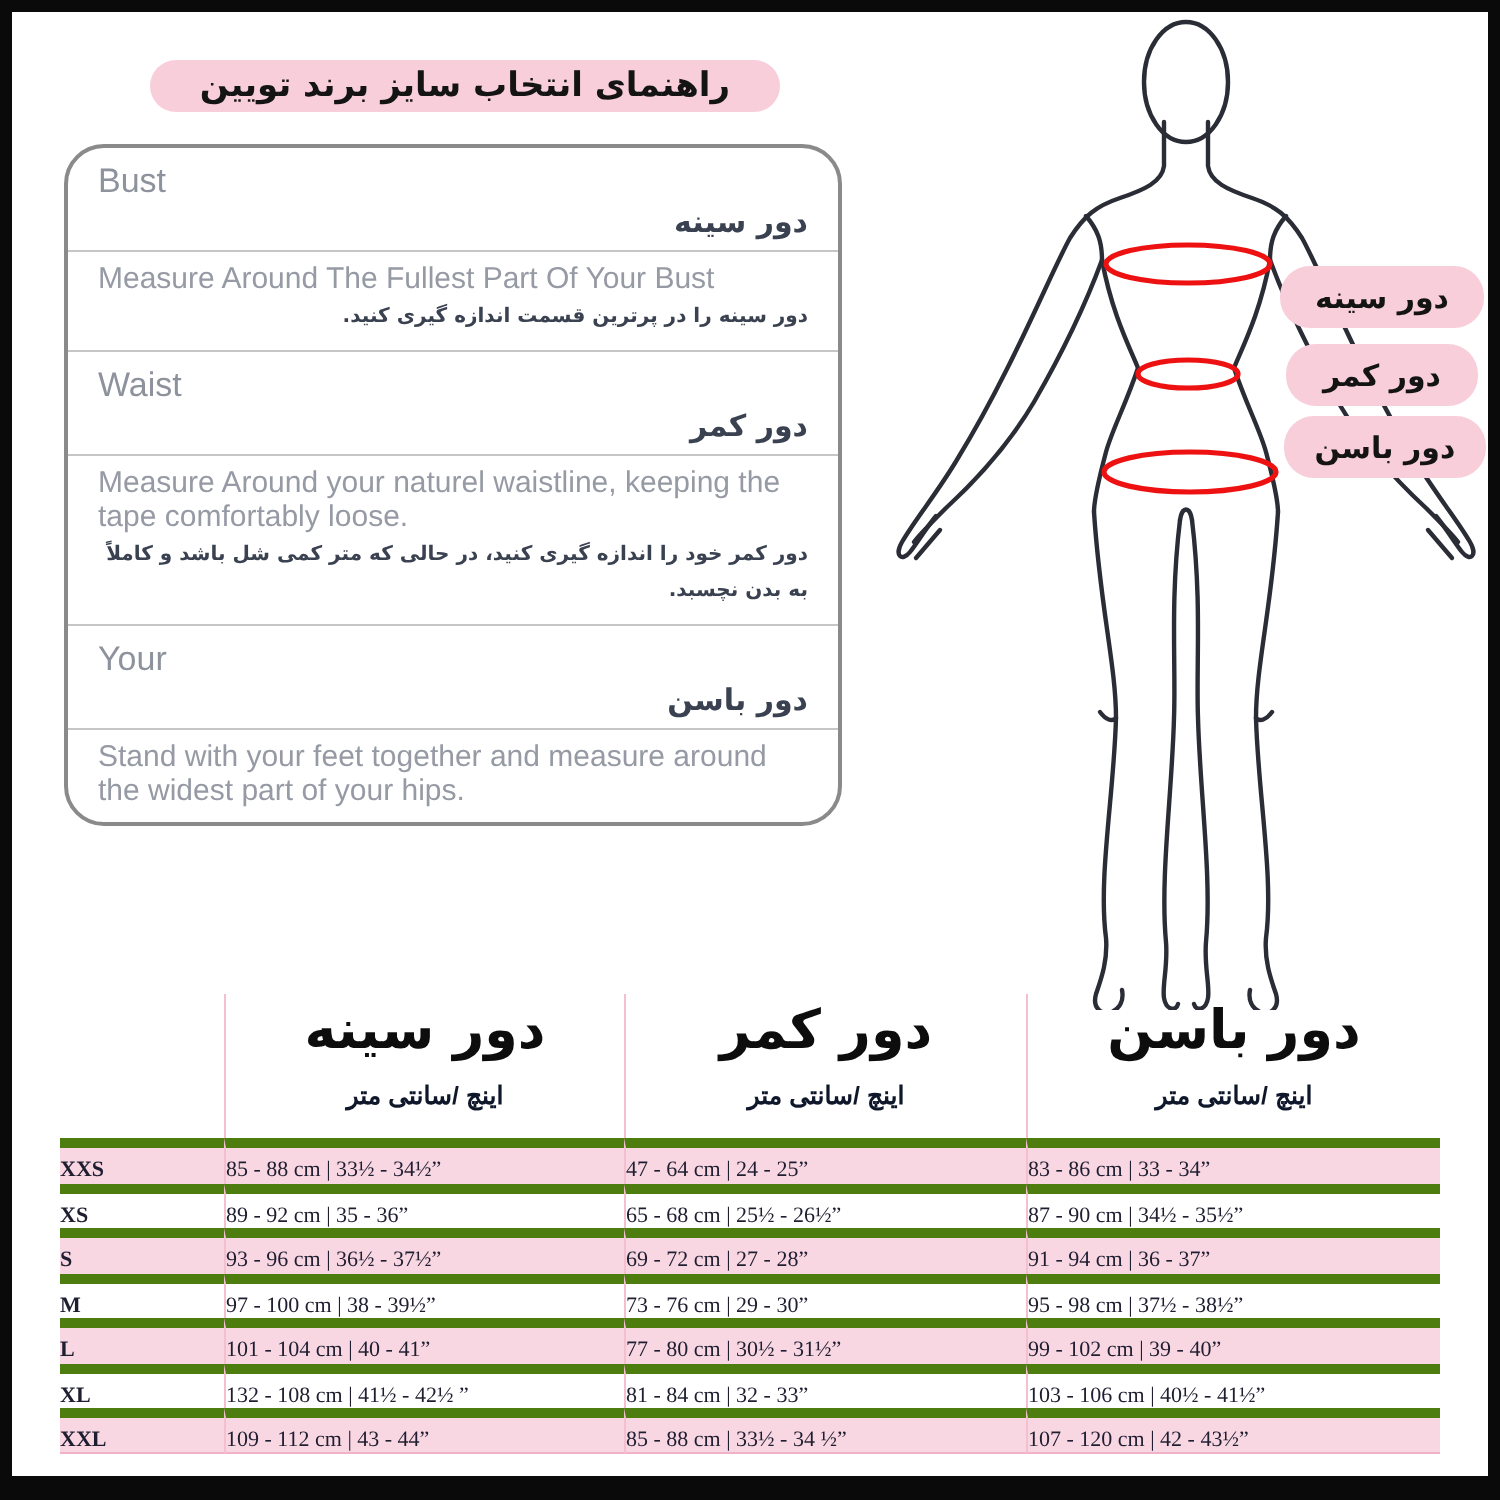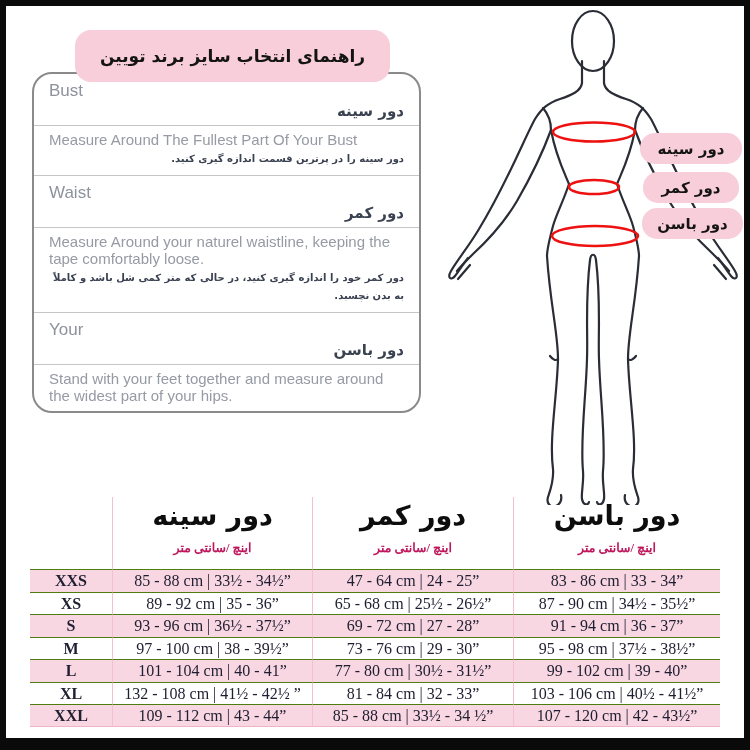--- a/index.html
+++ b/index.html
@@ -2,21 +2,21 @@
 <html lang="fa"><head>
 <meta charset="utf-8">
 <style>
   html,body{margin:0;padding:0;}
   body{width:750px;height:750px;background:#fff;font-family:"Liberation Sans",sans-serif;}
   .canvas{position:relative;width:750px;height:750px;background:#ffffff;overflow:hidden;}
   .frame{position:absolute;inset:0;border:6px solid #0a0a0a;border-bottom-width:12px;pointer-events:none;z-index:50;}
   .fa{font-family:"DejaVu Sans",sans-serif;direction:rtl;}
 
   
-  .title-pill{position:absolute;left:75px;top:30px;width:315px;height:52px;background:#f8cedb;
+  .title-pill{position:absolute;left:75px;top:30px;width:315px;height:26px;background:#f8cedb;
     border-radius:16px;display:flex;align-items:center;justify-content:center;z-index:3;}
   .title-pill span{font-weight:700;font-size:17px;color:#141414;}
 
   
   .guide-box{position:absolute;left:32px;top:72px;width:389px;box-sizing:border-box;
     border:2px solid #8a8a8a;border-radius:20px;background:#fff;overflow:hidden;z-index:2;}
   .sec-head{padding:7px 15px 5px;}
   .sec-head + .sec-desc, .sec + .sec{border-top:1px solid #c6c6c6;}
   .sec-desc{padding:5px 15px 7px;border-top:1px solid #c6c6c6;}
   .en-label{font-size:17px;color:#8d929c;}
@@ -37,25 +37,25 @@
   .pill-waist{left:643px;top:172px;width:96px;height:31px;}
   .pill-hips{left:642px;top:208px;width:101px;height:31px;}
 
   
   .size-table{position:absolute;left:30px;top:497px;width:690px;display:grid;
     grid-template-columns:82px 200px 201px 207px;z-index:2;}
   .th{height:72px;box-sizing:border-box;text-align:center;padding-top:1px;}
   .th.vline,.td.vline{border-left:1.5px solid #f3c0d0;}
   .th .big{font-family:"DejaVu Sans",sans-serif;direction:rtl;font-weight:700;font-size:27px;
     color:#0d0d0d;line-height:36px;}
-  .th .sub{font-family:Liberation Serif, serif;direction:rtl;font-weight:700;font-size:12.5px;
-    color:#be185d;margin-top:6px;}
-  .td{height:22.5px;line-height:22.5px;box-sizing:border-box;text-align:center;
-    font-family:"Liberation Serif","DejaVu Serif",serif;font-size:16px;color:#1e1e30;
-    border-top:1px solid #4d7c0f;white-space:nowrap;overflow:hidden;}
+  .th .sub{font-family:Liberation Sans, sans-serif;direction:rtl;font-weight:700;font-size:12.5px;
+    color:#0f172a;margin-top:6px;}
+  .td{height:22.5px;line-height:22.5px;box-sizing:border-box;text-align:left;
+    font-family:"Liberation Serif","DejaVu Serif",serif;font-size:11px;color:#1e1e30;
+    border-top:5px solid #4d7c0f;white-space:nowrap;overflow:hidden;}
   .td.size{font-weight:700;}
   .td.pink{background:#f8d6e2;}
   .td.last{border-bottom:1px solid #efb2c6;}
 </style>
 </head>
 <body>
 
 <div class="canvas">
 
   <div class="title-pill">

